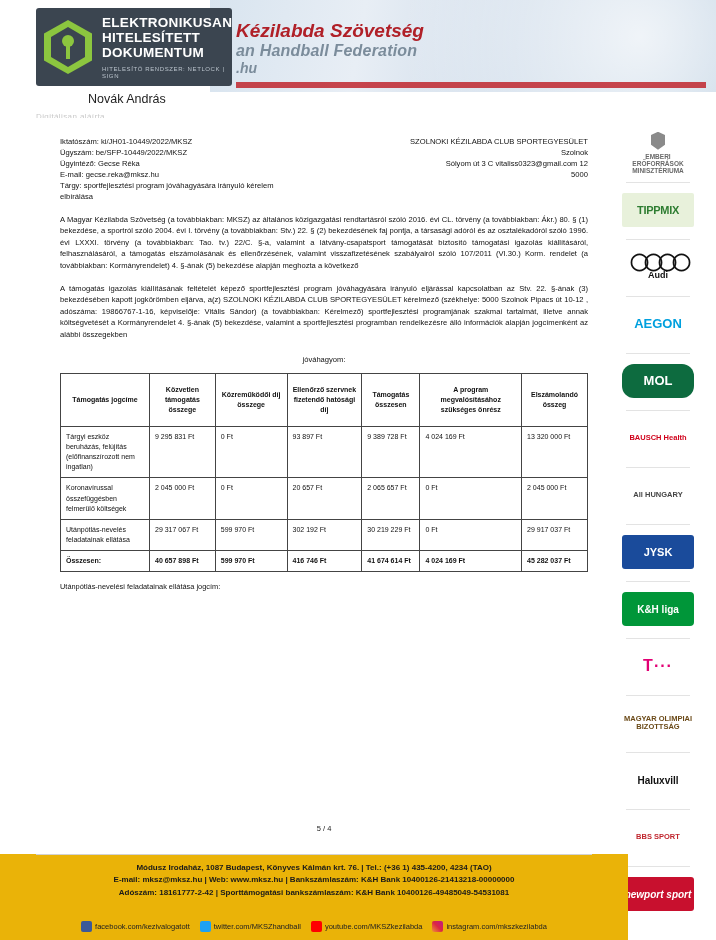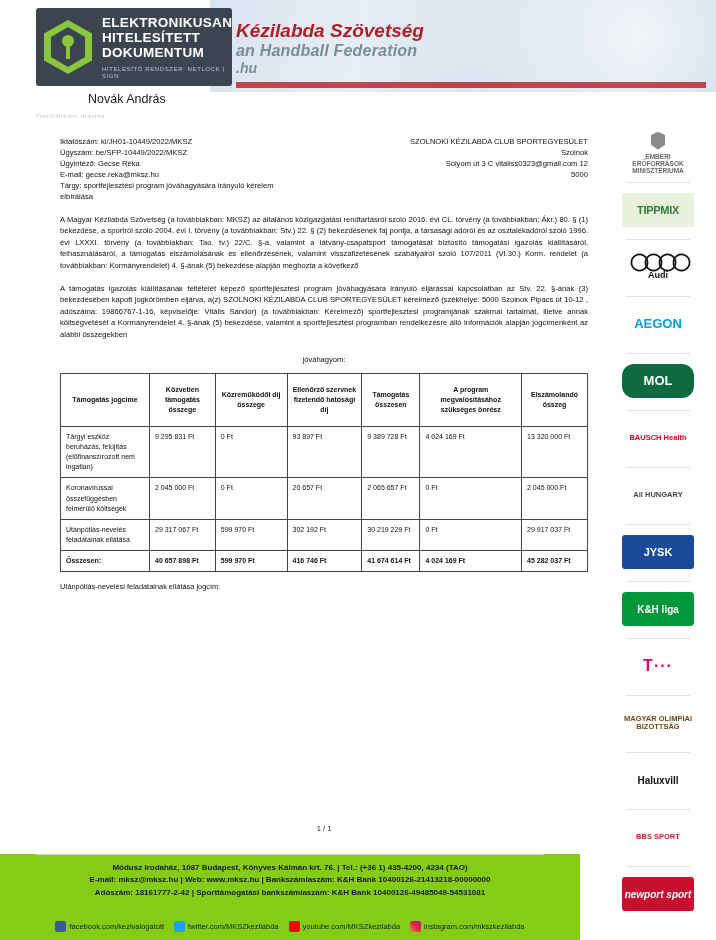--- a/index.html
+++ b/index.html
@@ -254,23 +254,23 @@
     width: 528px;
     text-align: center;
     font-size: 7.5px;
     color: #222;
   }
   
   .footer {
     position: absolute;
     left: 0;
     bottom: 0;
-    width: 580px;
+    width: 628px;
     height: 86px;
-    background: #84cc16;
+    background: #eab308;
   }
   .footer-rule {
     position: absolute;
     left: 36px; right: 36px; top: 0;
     height: 1px;
     background: #d2d2d2;
   }
   .footer-text {
     position: absolute;
     left: 0; right: 0; top: 8px;
@@ -448,38 +448,38 @@
           <td class="num">416 746 Ft</td>
           <td class="num">41 674 614 Ft</td>
           <td class="num">4 024 169 Ft</td>
           <td class="num">45 282 037 Ft</td>
         </tr>
       </tbody>
     </table>
 
     <div class="after-table">Utánpótlás-nevelési feladatainak ellátása jogcím:</div>
 
-    <div class="pagenum">1 / 1</div>
+    <div class="pagenum">5 / 4</div>
   </div>
 
   <div class="footer">
     <div class="footer-rule"></div>
     <div class="footer-text">
       <div>Módusz Irodaház, 1087 Budapest, Könyves Kálmán krt. 76. | Tel.: (+36 1) 435-4200, 4234 (TAO)</div>
       <div>E-mail: mksz@mksz.hu | Web: www.mksz.hu | Bankszámlaszám: K&amp;H Bank 10400126-21413218-00000000</div>
       <div>Adószám: 18161777-2-42 | Sporttámogatási bankszámlaszám: K&amp;H Bank 10400126-49485049-54531081</div>
     </div>
     <div class="social">
       <span class="item">
         <span class="badge b-fb"></span>
         <span>facebook.com/kezivalogatott</span>
       </span>
       <span class="item">
         <span class="badge b-tw"></span>
-        <span>twitter.com/MKSZkezilabda</span>
+        <span>twitter.com/MKSZhandball</span>
       </span>
       <span class="item">
         <span class="badge b-yt"></span>
         <span>youtube.com/MKSZkezilabda</span>
       </span>
       <span class="item">
         <span class="badge b-ig"></span>
         <span>instagram.com/mkszkezilabda</span>
       </span>
     </div>

